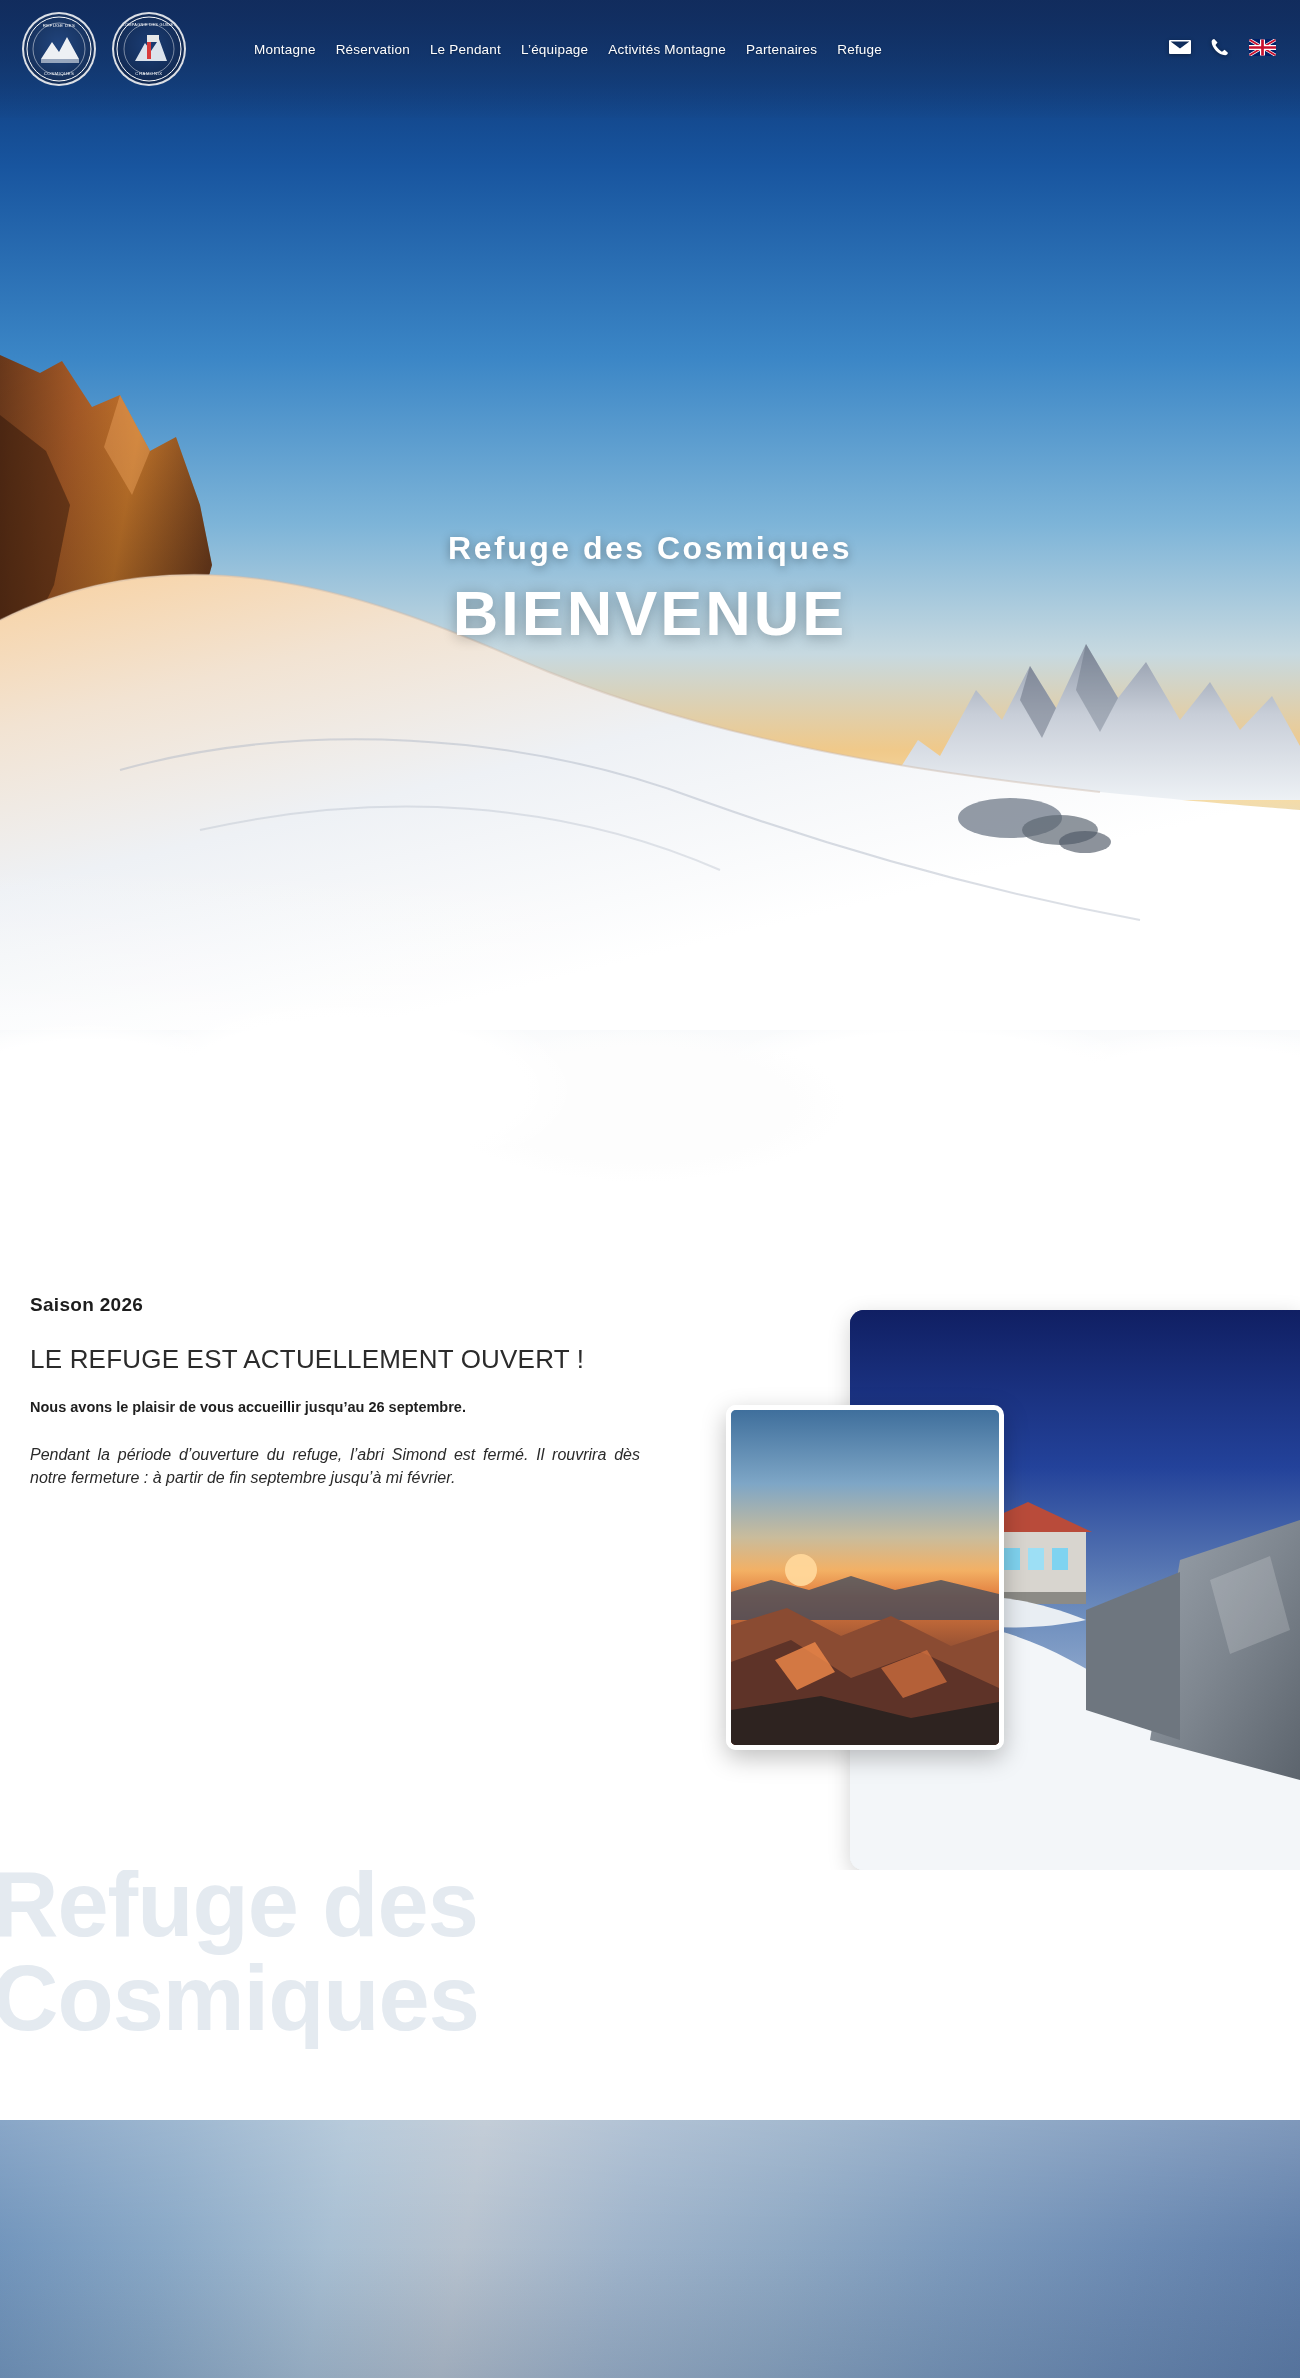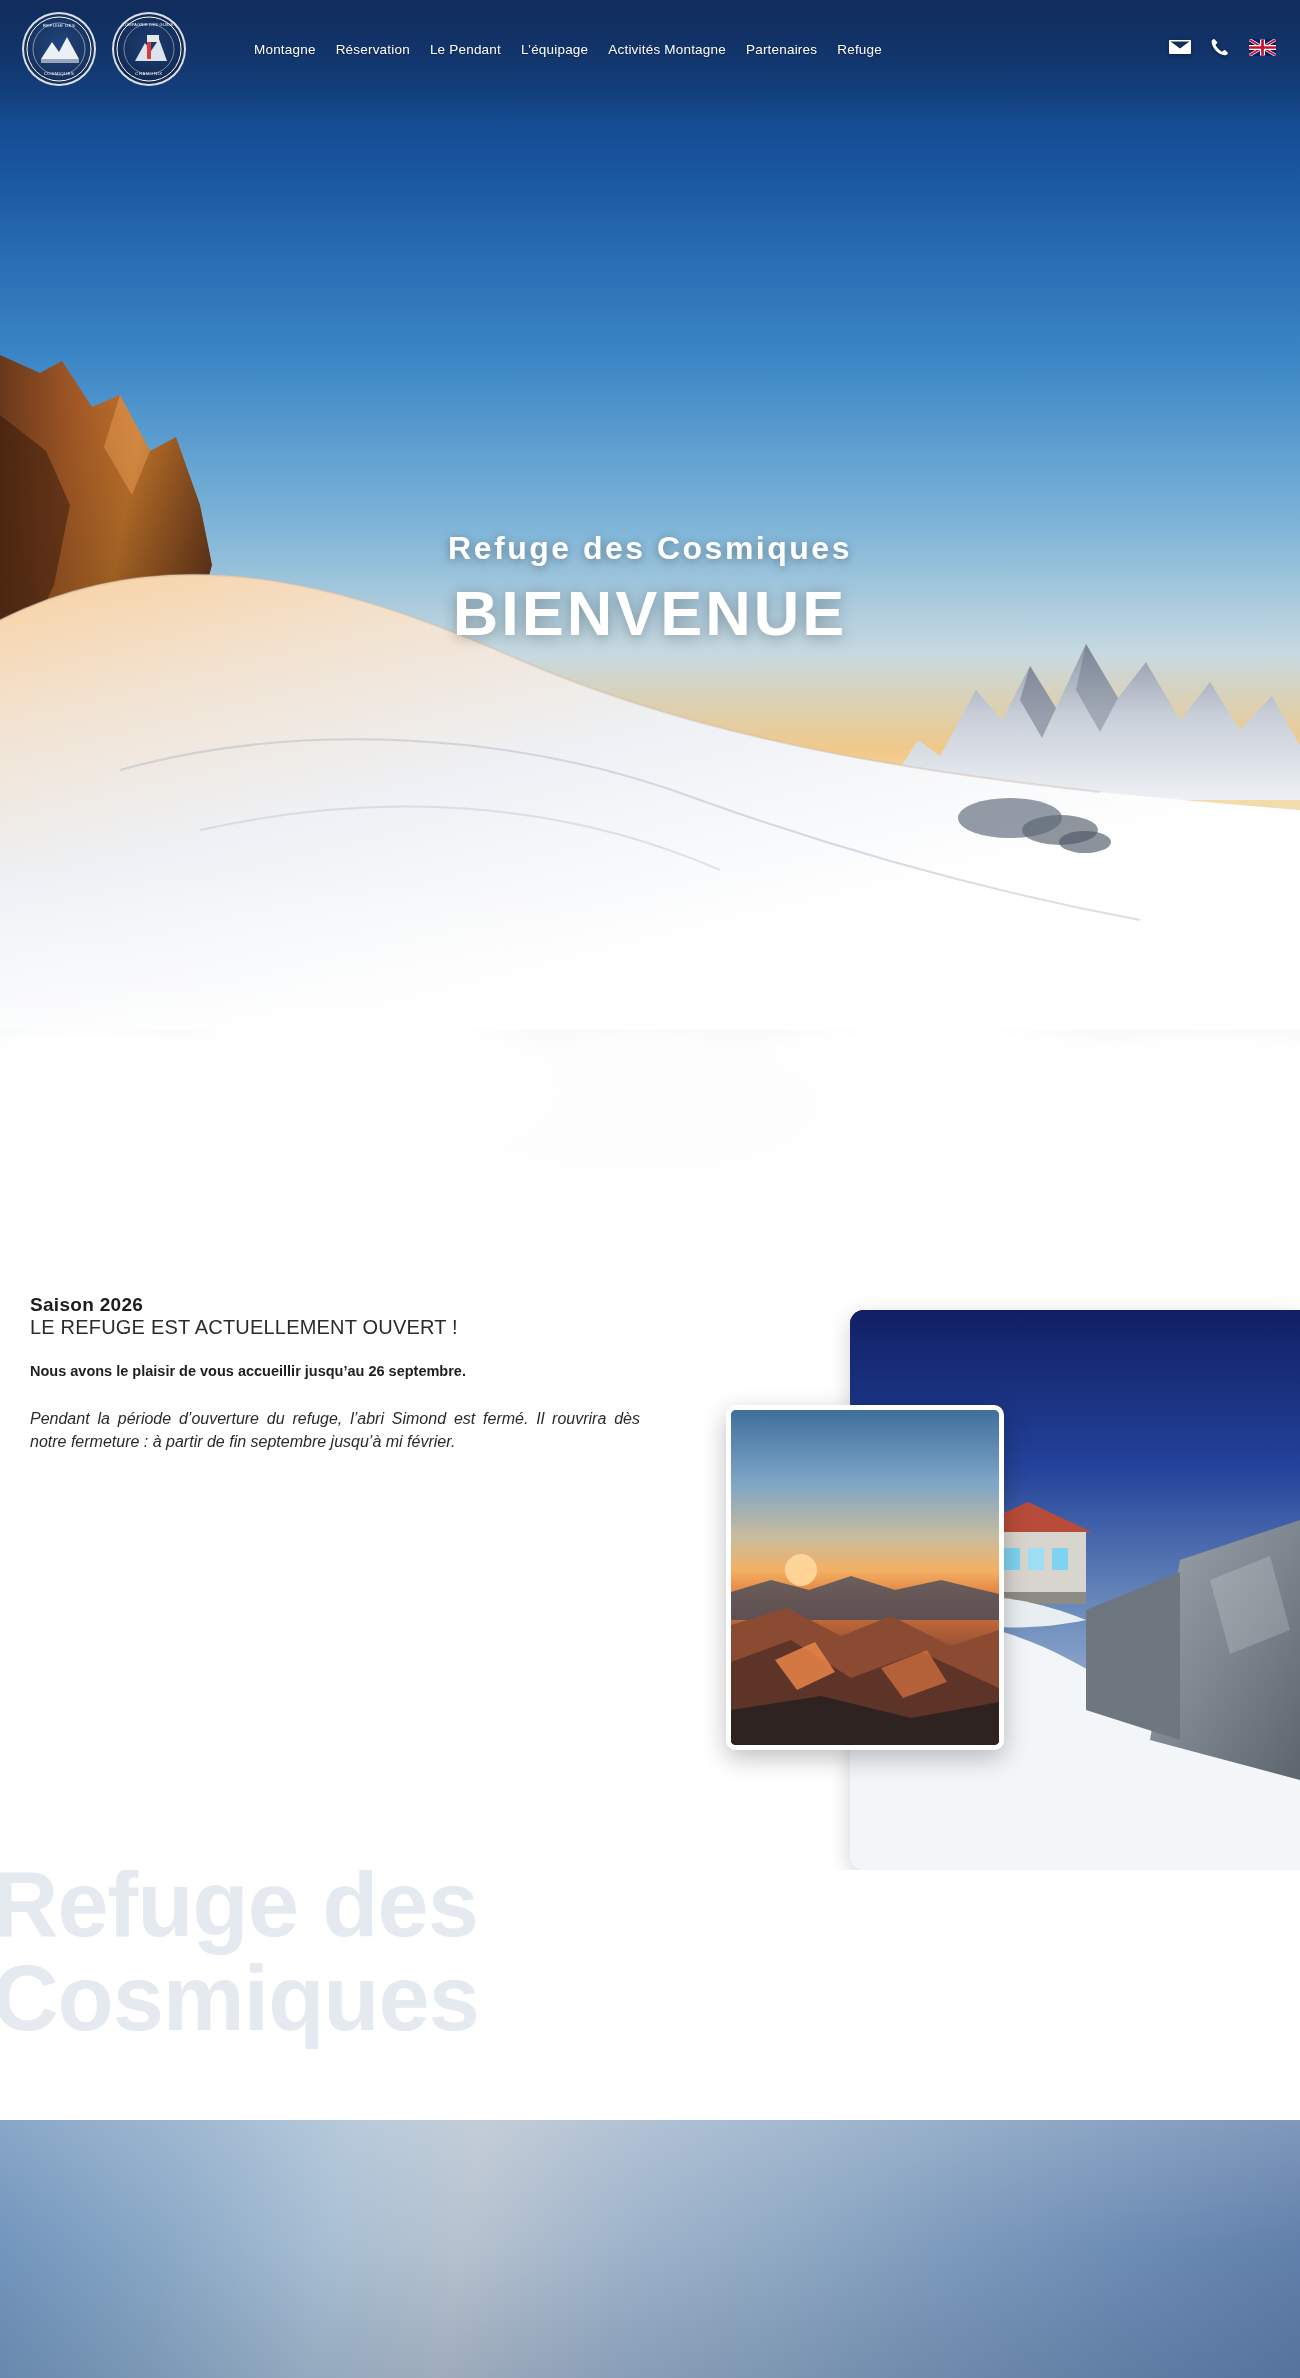--- a/index.html
+++ b/index.html
@@ -190,21 +190,22 @@
     width: 1300px;
     height: 620px;
   }
   .season-label {
     font-size: 19px;
     font-weight: bold;
     color: #1d1d1d;
     letter-spacing: .3px;
   }
   .open-headline {
-    font-size: 20px;
+    margin-top: 28px;
+    font-size: 26px;
     color: #2b2b2b;
     font-weight: 400;
     letter-spacing: .2px;
   }
   .welcome-note {
     margin-top: 24px;
     font-size: 14.5px;
     font-weight: bold;
     color: #1f1f1f;
   }

